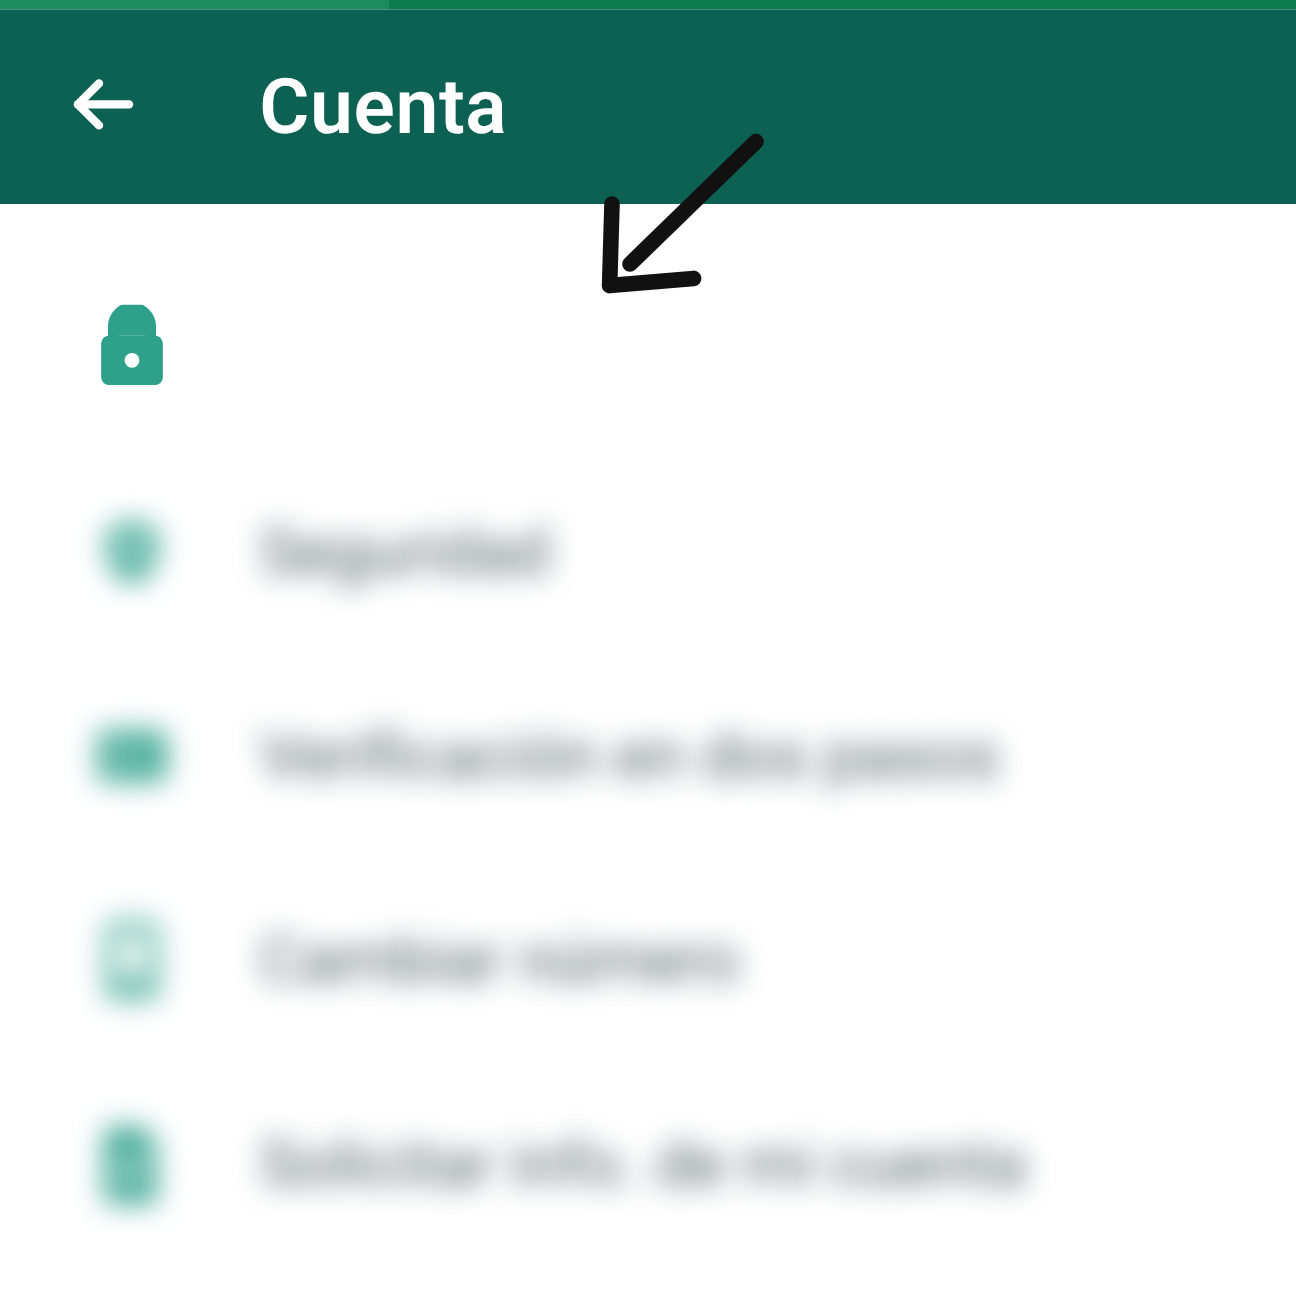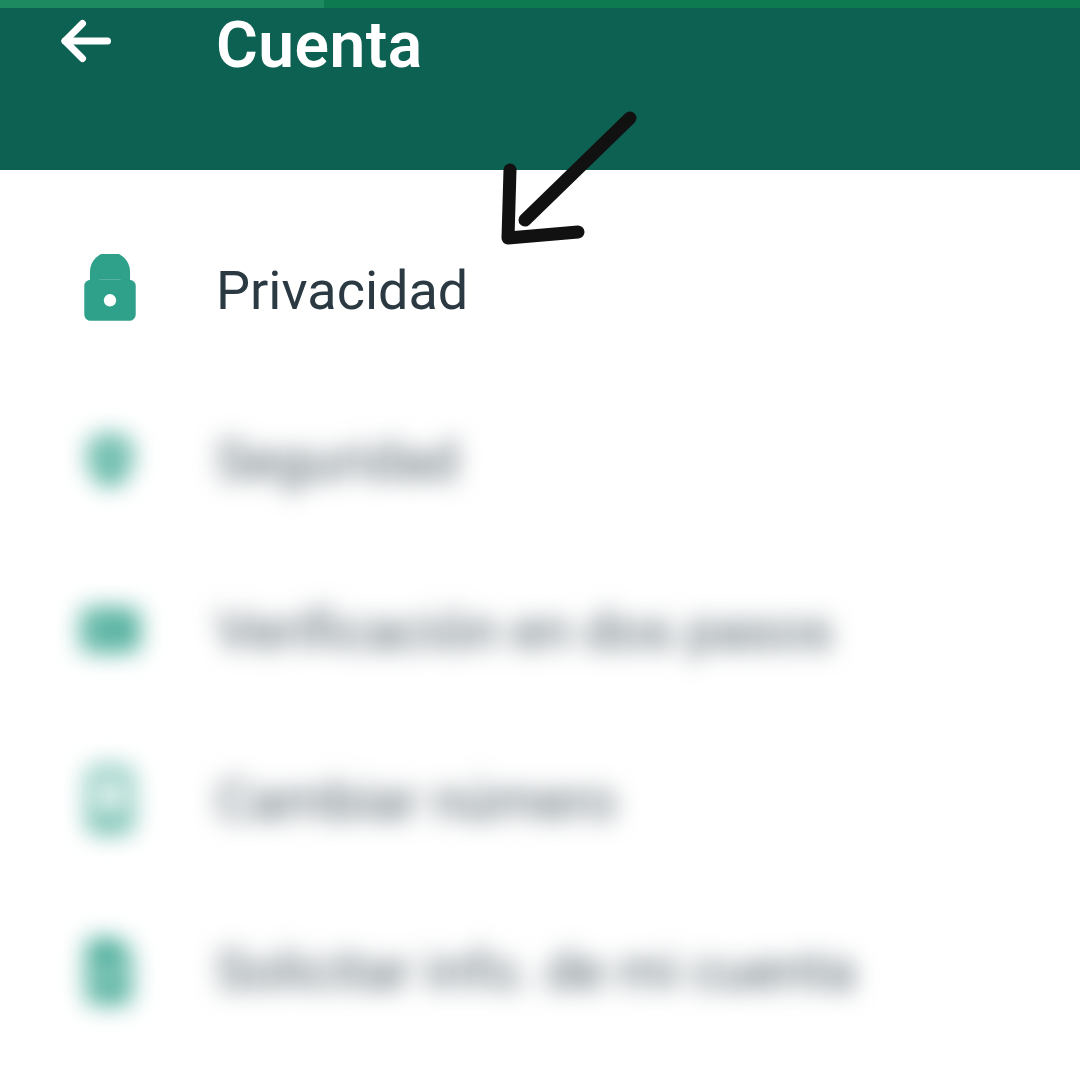--- a/index.html
+++ b/index.html
@@ -3,20 +3,21 @@
 <meta charset="utf-8">
 <style>
   * { box-sizing: border-box; margin: 0; padding: 0; }
   html, body { width: 1080px; height: 1080px; background: #fff; font-family: -apple-system, Roboto, "Helvetica Neue", Arial, sans-serif; overflow: hidden; }
   .status-bar { height: 8px; width: 100%; background: linear-gradient(to right, #1e8a5f 0%, #1e8a5f 30%, #0d7a4f 30%, #0d7a4f 100%); }
   .app-bar {
     height: 162px;
     width: 100%;
     background: #0d6152;
     display: flex;
+    align-items: center;
     padding-left: 50px;
   }
   .back-btn {
     width: 70px; height: 70px;
     display: flex; align-items: center; justify-content: center;
     cursor: pointer;
   }
   .back-btn svg { width: 60px; height: 60px; }
   .title {
     color: #fff;
@@ -83,21 +84,20 @@
 <div class="list">
 
   <div class="item">
     <span class="icon-slot">
       <svg width="62" height="72" viewBox="0 0 24 28">
         <path fill="#2fa08a" d="M6 10 V7 a6 6 0 0 1 12 0 v3" stroke="#2fa08a" stroke-width="3.6" stroke-linecap="round"></path>
         <rect x="2" y="10" width="20" height="16" rx="2.5" fill="#2fa08a"></rect>
         <circle cx="12" cy="18" r="2.4" fill="#ffffff"></circle>
       </svg>
     </span>
-    <span class="label">Privacidad</span>
   </div>
 
   <div class="item blurred">
     <span class="icon-slot">
       <svg width="62" height="62" viewBox="0 0 24 24">
         <path fill="#2fa08a" d="M12 2 L20 5 V11 C20 17 16 21 12 22 C8 21 4 17 4 11 V5 Z"></path>
         <circle cx="12" cy="11" r="3.4" fill="#ffffff"></circle>
       </svg>
     </span>
     <span class="label">Seguridad</span>

